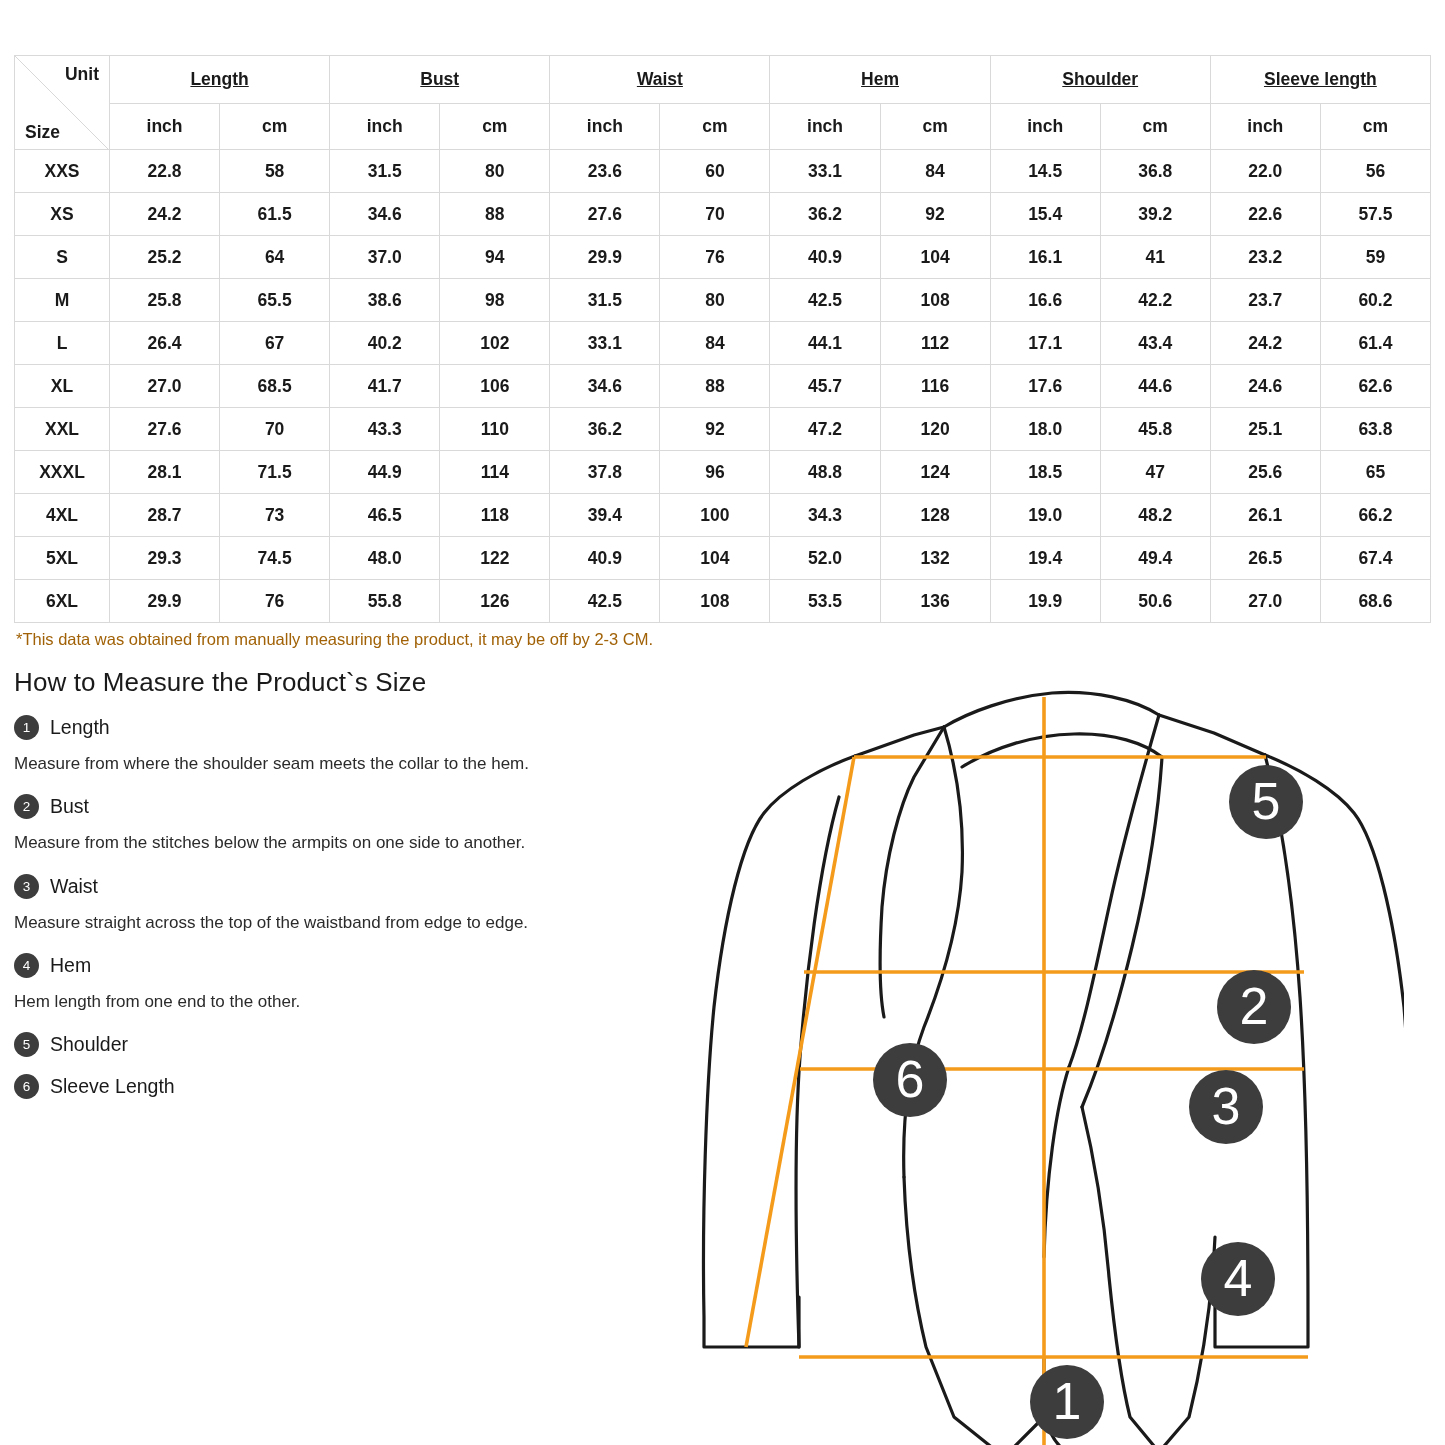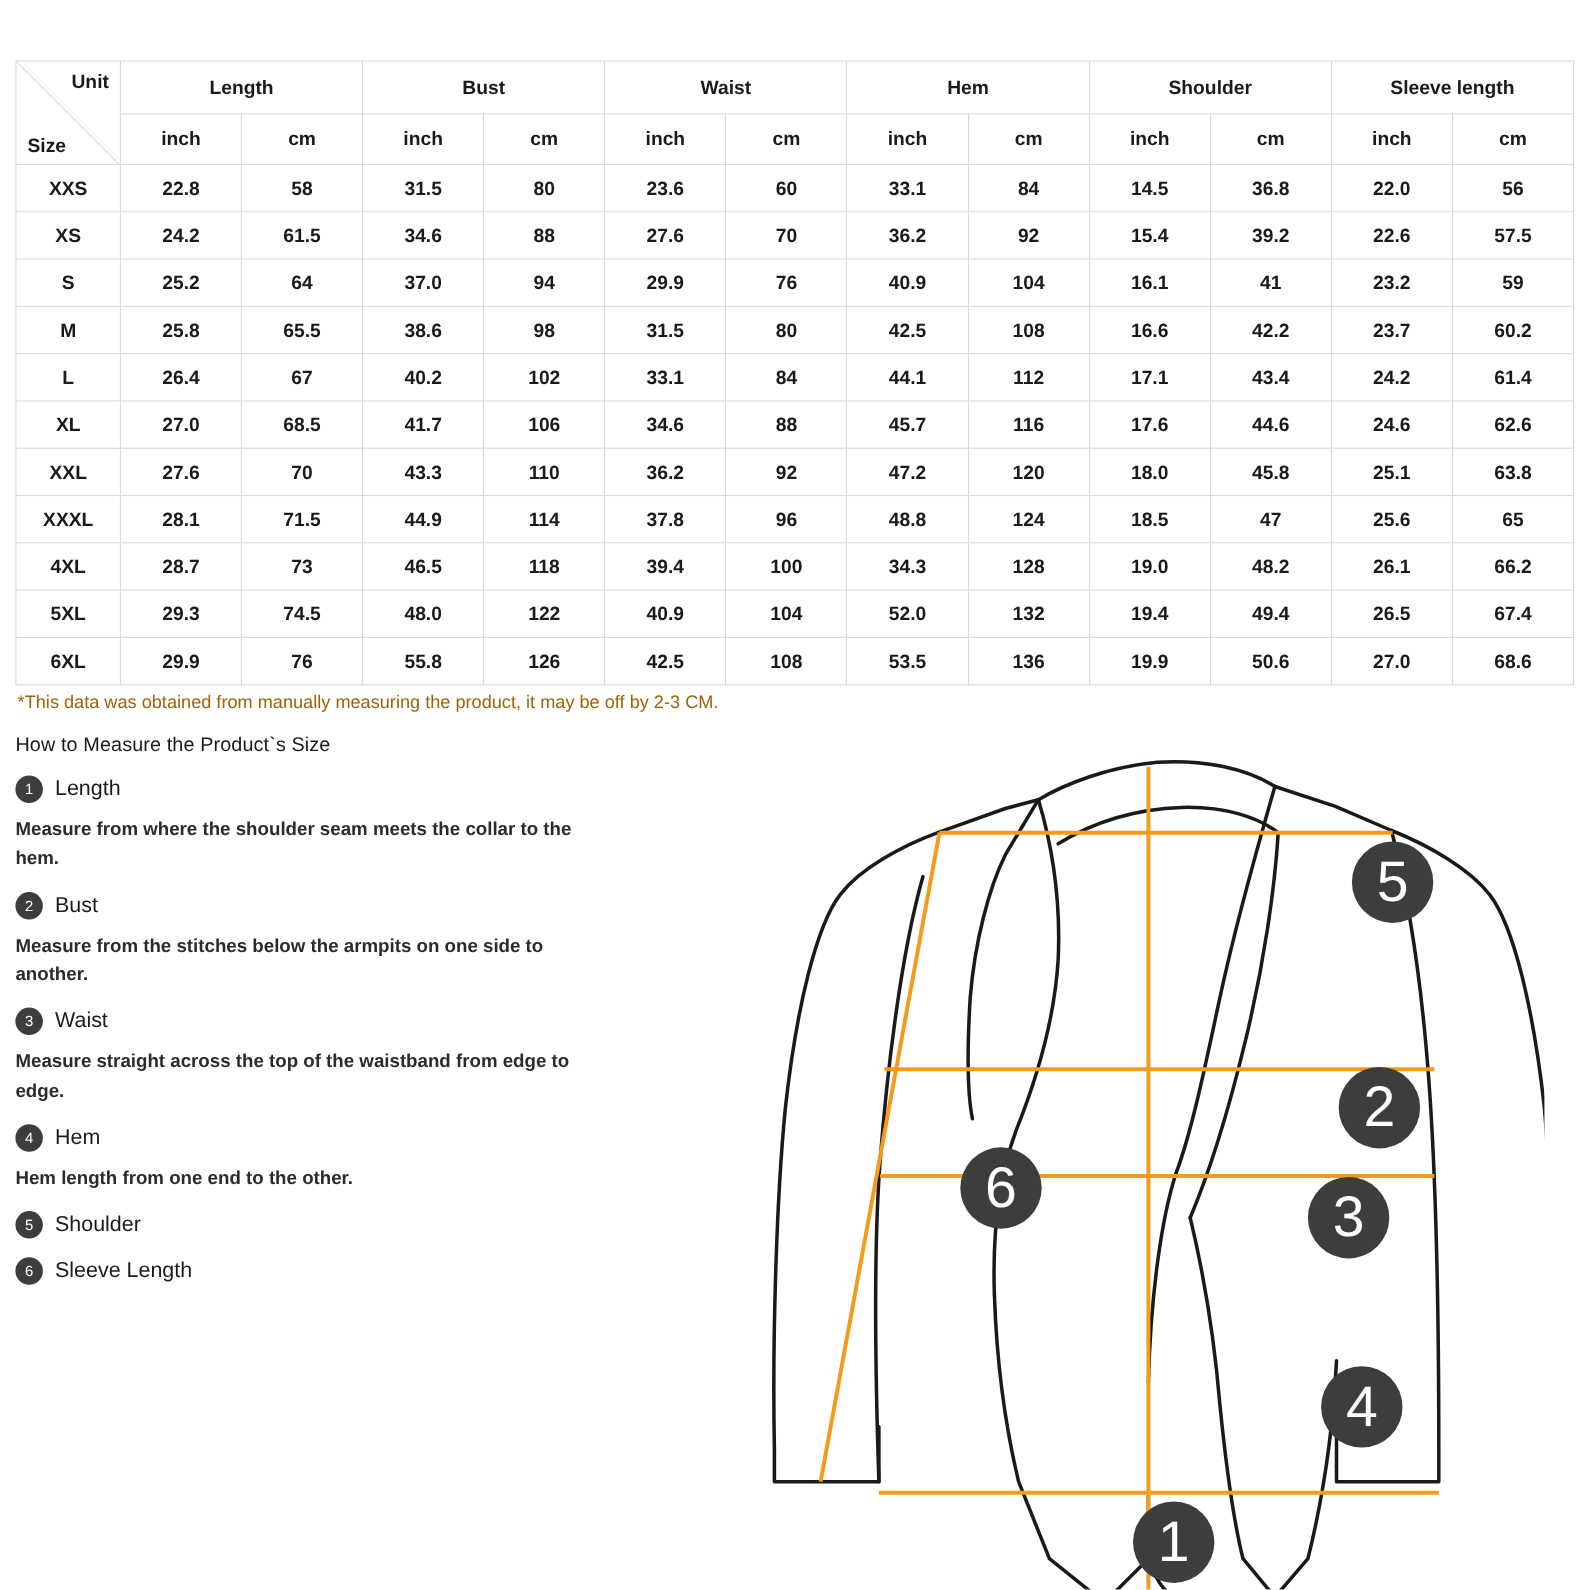--- a/index.html
+++ b/index.html
@@ -62,20 +62,21 @@
   }
   .size-label {
     position: absolute;
     bottom: 6px;
     left: 10px;
     font-weight: bold;
     font-size: 17.5px;
   }
   .grp-head {
     height: 48px;
+    text-decoration: underline;
   }
   .sub-head {
     height: 46px;
   }
   .note {
     font-size: 16.5px;
     color: #a16207;
     margin-top: 7px;
     margin-left: 2px;
     font-weight: normal;
@@ -88,21 +89,21 @@
   }
   .left-col {
     width: 545px;
     flex: 0 0 545px;
   }
   .right-col {
     flex: 1 1 auto;
     position: relative;
   }
   h2.how-title {
-    font-size: 18px;
+    font-size: 26px;
     font-weight: normal;
     margin: 0 0 16px 0;
     color: #1a1a1a;
     letter-spacing: 0.1px;
   }
   .step {
     margin-bottom: 2px;
   }
   .step-head {
     display: flex;
@@ -126,21 +127,20 @@
   .step-name {
     font-size: 19.5px;
     color: #1a1a1a;
   }
   .step-desc {
     font-size: 17px;
     line-height: 1.55;
     color: #2b2b2b;
     margin: 11px 0 0 0;
     max-width: 525px;
-    font-weight: bold;
   }
 
   .diagram {
     position: absolute;
     left: 55px;
     top: -10px;
     width: 790px;
     height: 820px;
   }
   .diagram svg { display: block; }

